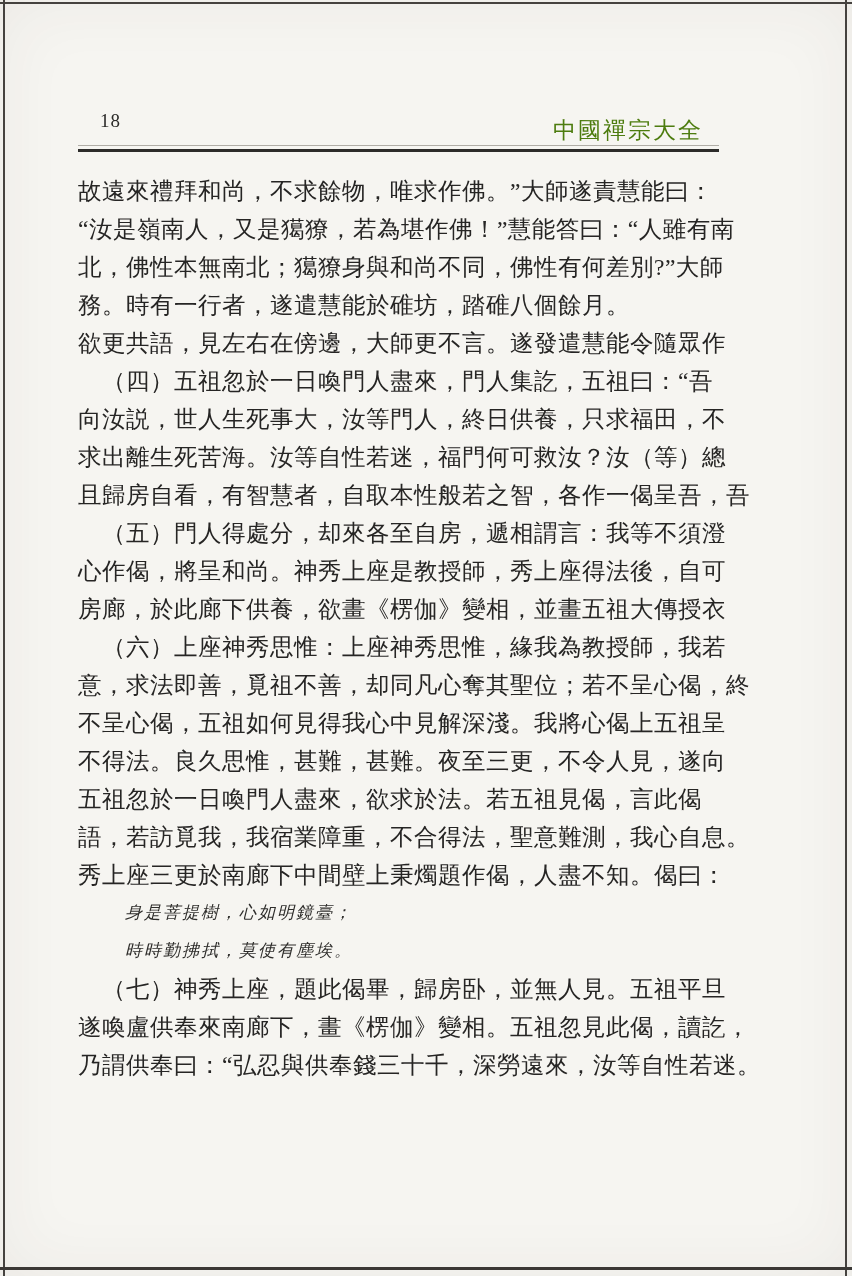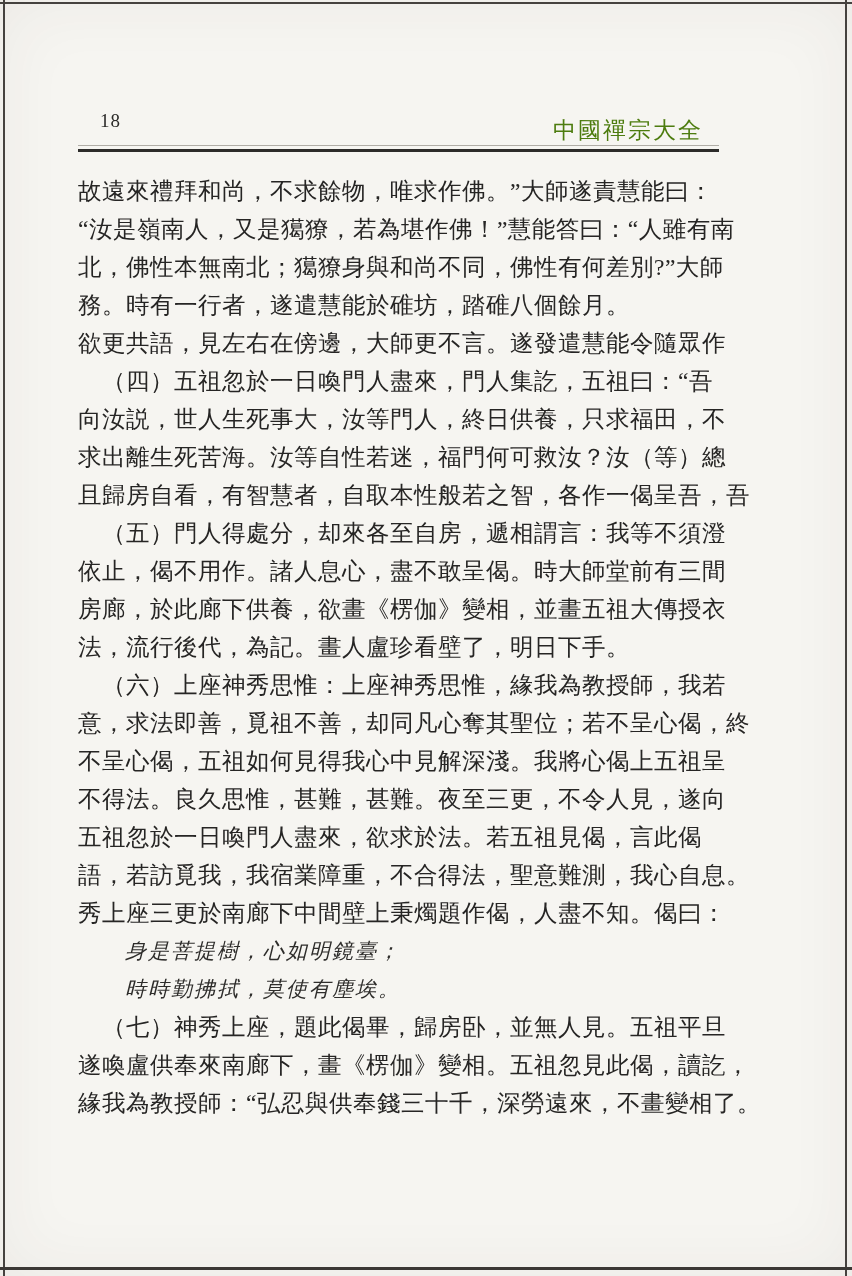--- a/index.html
+++ b/index.html
@@ -71,21 +71,21 @@
   }
   .bline {
     height: 38px;
     line-height: 38px;
     font-size: 23.5px;
     white-space: nowrap;
     letter-spacing: 0.5px;
   }
   .bline.verse {
     padding-left: 47px;
-    font-size: 21px;
+    font-size: 17px;
     font-style: italic;
     letter-spacing: 2px;
     color: #2e2d2b;
   }
 </style>
 </head>
 <body>
 
 <div class="paper-vignette"></div>
 
@@ -103,28 +103,27 @@
   <div class="bline">故遠來禮拜和尚，不求餘物，唯求作佛。”大師遂責慧能曰：</div>
   <div class="bline">“汝是嶺南人，又是獦獠，若為堪作佛！”慧能答曰：“人雖有南</div>
   <div class="bline">北，佛性本無南北；獦獠身與和尚不同，佛性有何差別?”大師</div>
   <div class="bline">務。時有一行者，遂遣慧能於碓坊，踏碓八個餘月。</div>
   <div class="bline">欲更共語，見左右在傍邊，大師更不言。遂發遣慧能令隨眾作</div>
   <div class="bline">　（四）五祖忽於一日喚門人盡來，門人集訖，五祖曰：“吾</div>
   <div class="bline">向汝説，世人生死事大，汝等門人，終日供養，只求福田，不</div>
   <div class="bline">求出離生死苦海。汝等自性若迷，福門何可救汝？汝（等）總</div>
   <div class="bline">且歸房自看，有智慧者，自取本性般若之智，各作一偈呈吾，吾</div>
   <div class="bline">　（五）門人得處分，却來各至自房，遞相謂言：我等不須澄</div>
-  <div class="bline">依止，偈不用作。諸人息心，盡不敢呈偈。時大師堂前有三間</div>
+  <div class="bline">心作偈，將呈和尚。神秀上座是教授師，秀上座得法後，自可</div>
   <div class="bline">房廊，於此廊下供養，欲畫《楞伽》變相，並畫五祖大傳授衣</div>
-  <div class="bline">法，流行後代，為記。畫人盧珍看壁了，明日下手。</div>
   <div class="bline">　（六）上座神秀思惟：上座神秀思惟，緣我為教授師，我若</div>
   <div class="bline">意，求法即善，覓祖不善，却同凡心奪其聖位；若不呈心偈，終</div>
   <div class="bline">不呈心偈，五祖如何見得我心中見解深淺。我將心偈上五祖呈</div>
   <div class="bline">不得法。良久思惟，甚難，甚難。夜至三更，不令人見，遂向</div>
   <div class="bline">五祖忽於一日喚門人盡來，欲求於法。若五祖見偈，言此偈</div>
   <div class="bline">語，若訪覓我，我宿業障重，不合得法，聖意難測，我心自息。</div>
   <div class="bline">秀上座三更於南廊下中間壁上秉燭題作偈，人盡不知。偈曰：</div>
   <div class="bline verse">身是菩提樹，心如明鏡臺；</div>
   <div class="bline verse">時時勤拂拭，莫使有塵埃。</div>
   <div class="bline">　（七）神秀上座，題此偈畢，歸房卧，並無人見。五祖平旦</div>
   <div class="bline">遂喚盧供奉來南廊下，畫《楞伽》變相。五祖忽見此偈，讀訖，</div>
-  <div class="bline">緣我為教授師：“弘忍與供奉錢三十千，深勞遠來，不畫變相了。</div>
+  <div class="bline">乃謂供奉曰：“弘忍與供奉錢三十千，深勞遠來，汝等自性若迷。</div>
 </div>
 
 </body></html>

